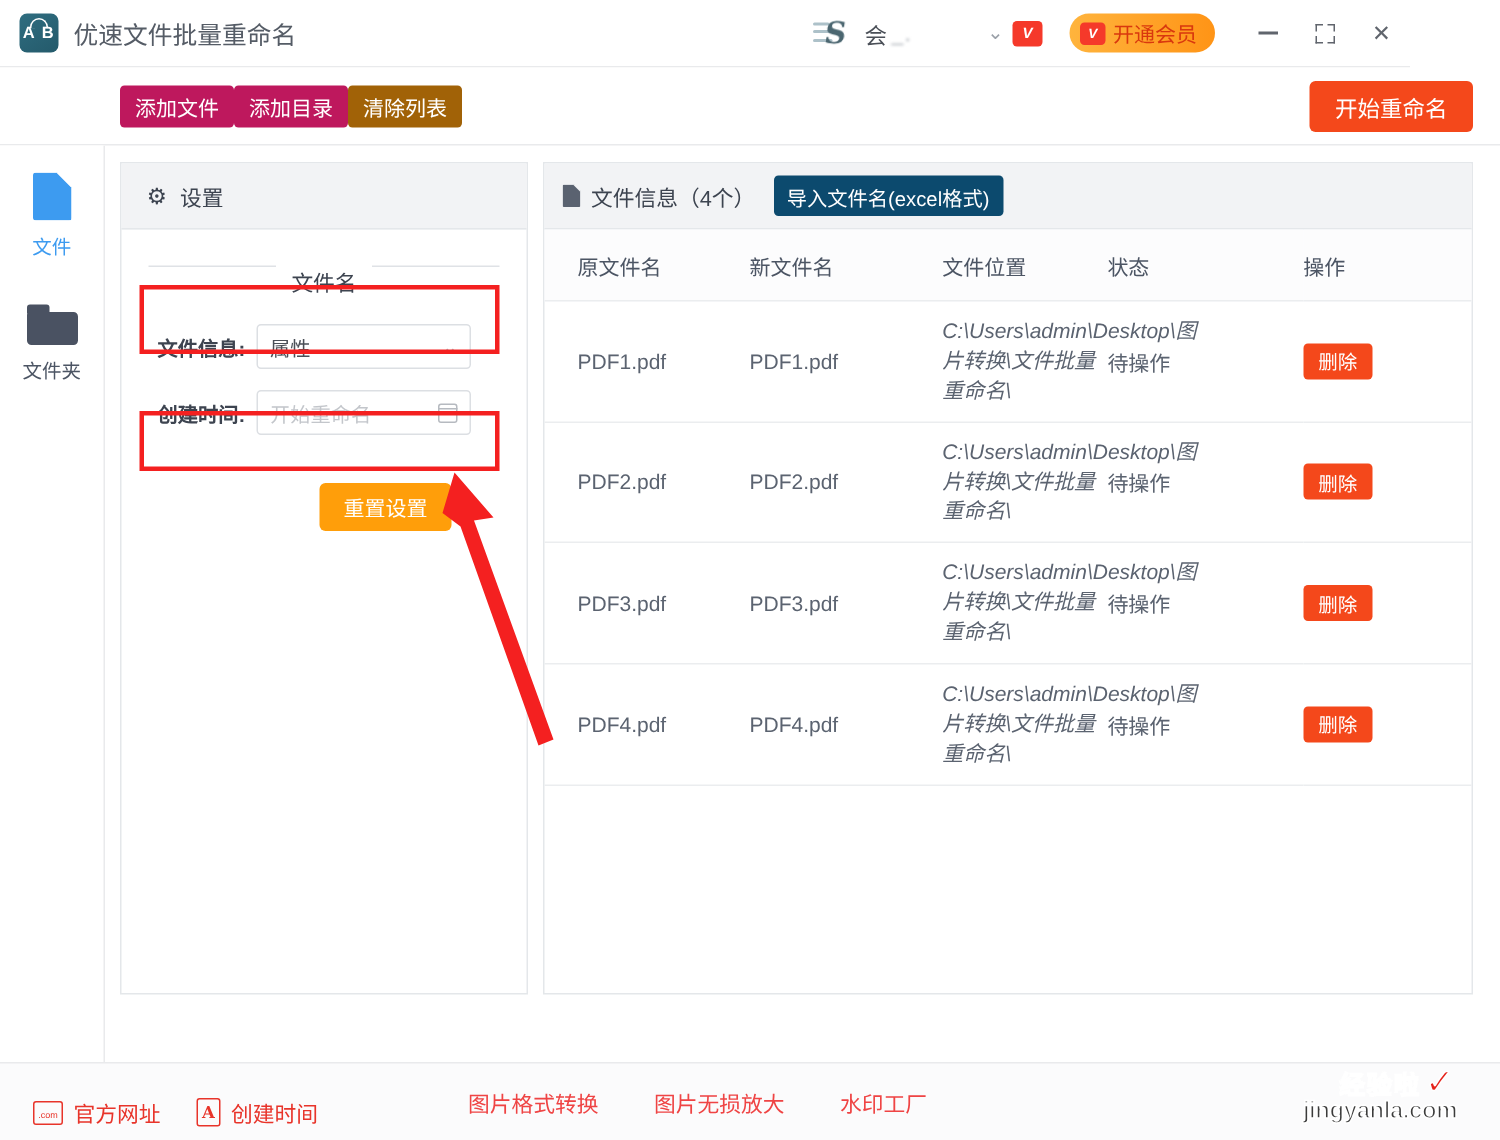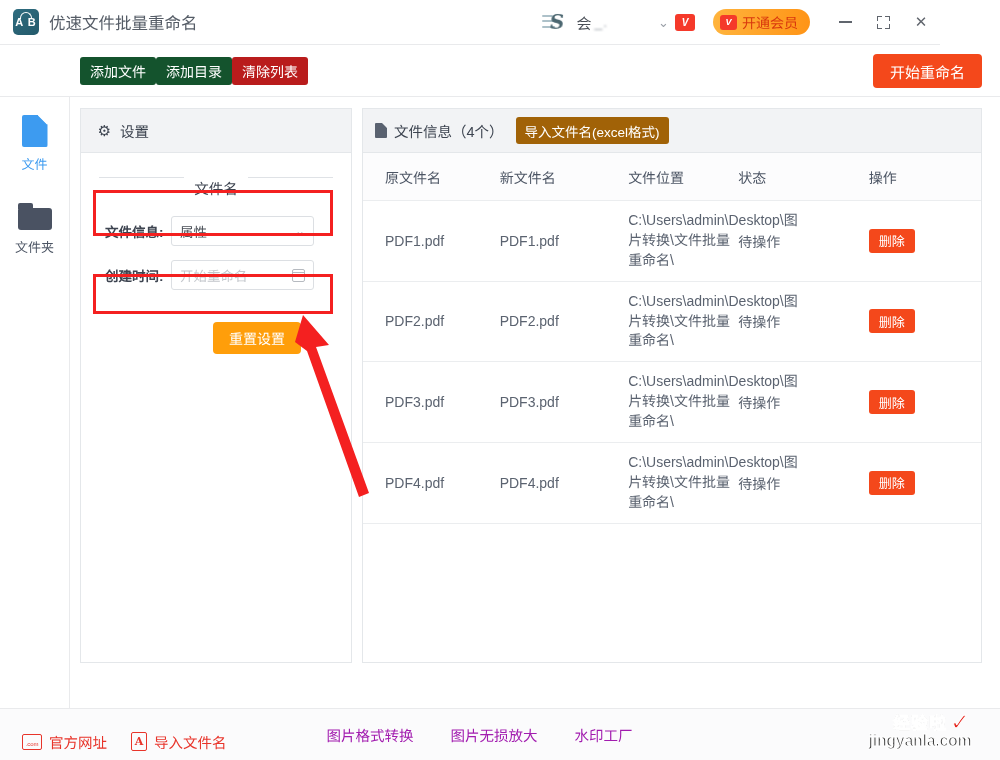--- a/index.html
+++ b/index.html
@@ -119,22 +119,22 @@
     background: #ffffff;
     border-bottom: 1px solid #e9eaec;
   }
   .tb-btn {
     position: absolute; top: 12px;
     height: 28px; padding: 0 10px;
     border: none; border-radius: 3px;
     color: #fff; font-size: 14px; cursor: pointer;
     font-family: inherit;
   }
-  .tb-blue { background: #14532d; }
-  .tb-orange { background: #b91c1c; }
+  .tb-blue { background: #be185d; }
+  .tb-orange { background: #a16207; }
   .tb-start {
     position: absolute; right: 18px; top: 9px;
     height: 34px; padding: 0 17px;
     background: #f4481b; color: #fff;
     border: none; border-radius: 4px;
     font-size: 15px; cursor: pointer;
     font-family: inherit;
   }
 
   
@@ -269,42 +269,42 @@
     clip-path: polygon(0 0, 66% 0, 100% 28%, 100% 100%, 0 100%);
     border-radius: 1px;
   }
   .doc-icon .f {
     position: absolute; right: 0; top: 0; width: 5px; height: 5px;
     background: #f2f3f5; clip-path: polygon(0 0, 100% 100%, 100% 0);
   }
   .fp-title { font-size: 14.5px; color: #3d4450; }
   .excel-btn {
     margin-left: 8px; height: 27px; padding: 0 9px;
-    background: #a16207; color: #fff; border: none; border-radius: 3px;
+    background: #0c4a6e; color: #fff; border: none; border-radius: 3px;
     font-size: 13.5px; cursor: pointer; font-family: inherit;
   }
 
   table.ftable { width: 100%; border-collapse: collapse; table-layout: fixed; }
   table.ftable th {
     font-size: 14px; color: #4c5564; font-weight: normal;
     text-align: left; padding: 14px 0 13px 0;
     border-bottom: 1px solid #ebedef;
     background: #fcfcfd;
   }
   table.ftable td {
     font-size: 14px; color: #5b6370;
     padding: 10px 0; vertical-align: middle;
     border-bottom: 1px solid #ebedef;
   }
   .col1 { width: 134px; padding-left: 22px !important; }
   .col2 { width: 126px; }
   .col3 { width: 108px; }
   .col4 { width: 128px; }
   .col5 { width: 110px; }
-  .path-cell { line-height: 1.42; }
+  .path-cell { line-height: 1.42; font-style: italic; }
   .del-btn {
     width: 46px; height: 24px;
     background: #f4481b; color: #fff;
     border: none; border-radius: 3px;
     font-size: 13px; cursor: pointer; font-family: inherit;
   }
 
   
   .bottombar {
     position: absolute; left: 0; bottom: 0;
@@ -342,21 +342,21 @@
   .blurtext {
     display: inline-block; width: 88px; height: 13px;
     background: #f2f2f3; filter: blur(1.4px);
   }
   .ico-pdf {
     width: 16px; height: 19px; border: 1.6px solid #e8342a; border-radius: 2px;
     color: #e8342a; font-size: 11px; font-weight: bold;
     display: flex; align-items: center; justify-content: center;
     font-family: "DejaVu Serif", serif;
   }
-  .bb-link { color: #a21caf; font-size: 14.5px; cursor: pointer; }
+  .bb-link { color: #ef4444; font-size: 14.5px; cursor: pointer; }
 
   .watermark {
     position: absolute; right: 14px; bottom: 2px;
     width: 132px; height: 52px; pointer-events: none;
     display: flex; flex-direction: column; align-items: center;
     justify-content: center;
   }
   .wm-cn {
     font-size: 17px; font-weight: bold; color: #5a5a5a;
     -webkit-text-stroke: 1px #ffffff;
@@ -545,21 +545,21 @@
     <polygon points="18,10 44,40 31,42 84,188 74,192 22,46 10,37" fill="#f42020"></polygon>
   </svg>
 
   <div class="bottombar">
     <div class="bb-item" style="margin-left:22px;">
       <span class="ico-web"></span>
       <span>官方网址</span>
     </div>
     <div class="bb-item" style="margin-left:24px;">
       <span class="ico-pdf">A</span>
-      <span>导入文件名</span>
+      <span>创建时间</span>
     </div>
     <span class="bb-link" style="margin-left:100px;">图片格式转换</span>
     <span class="bb-link" style="margin-left:37px;">图片无损放大</span>
     <span class="bb-link" style="margin-left:37px;">水印工厂</span>
   </div>
 
   <div class="watermark">
     <div class="wm-cn">
       <span>经验啦</span>
       <span class="wm-check">✓</span>

